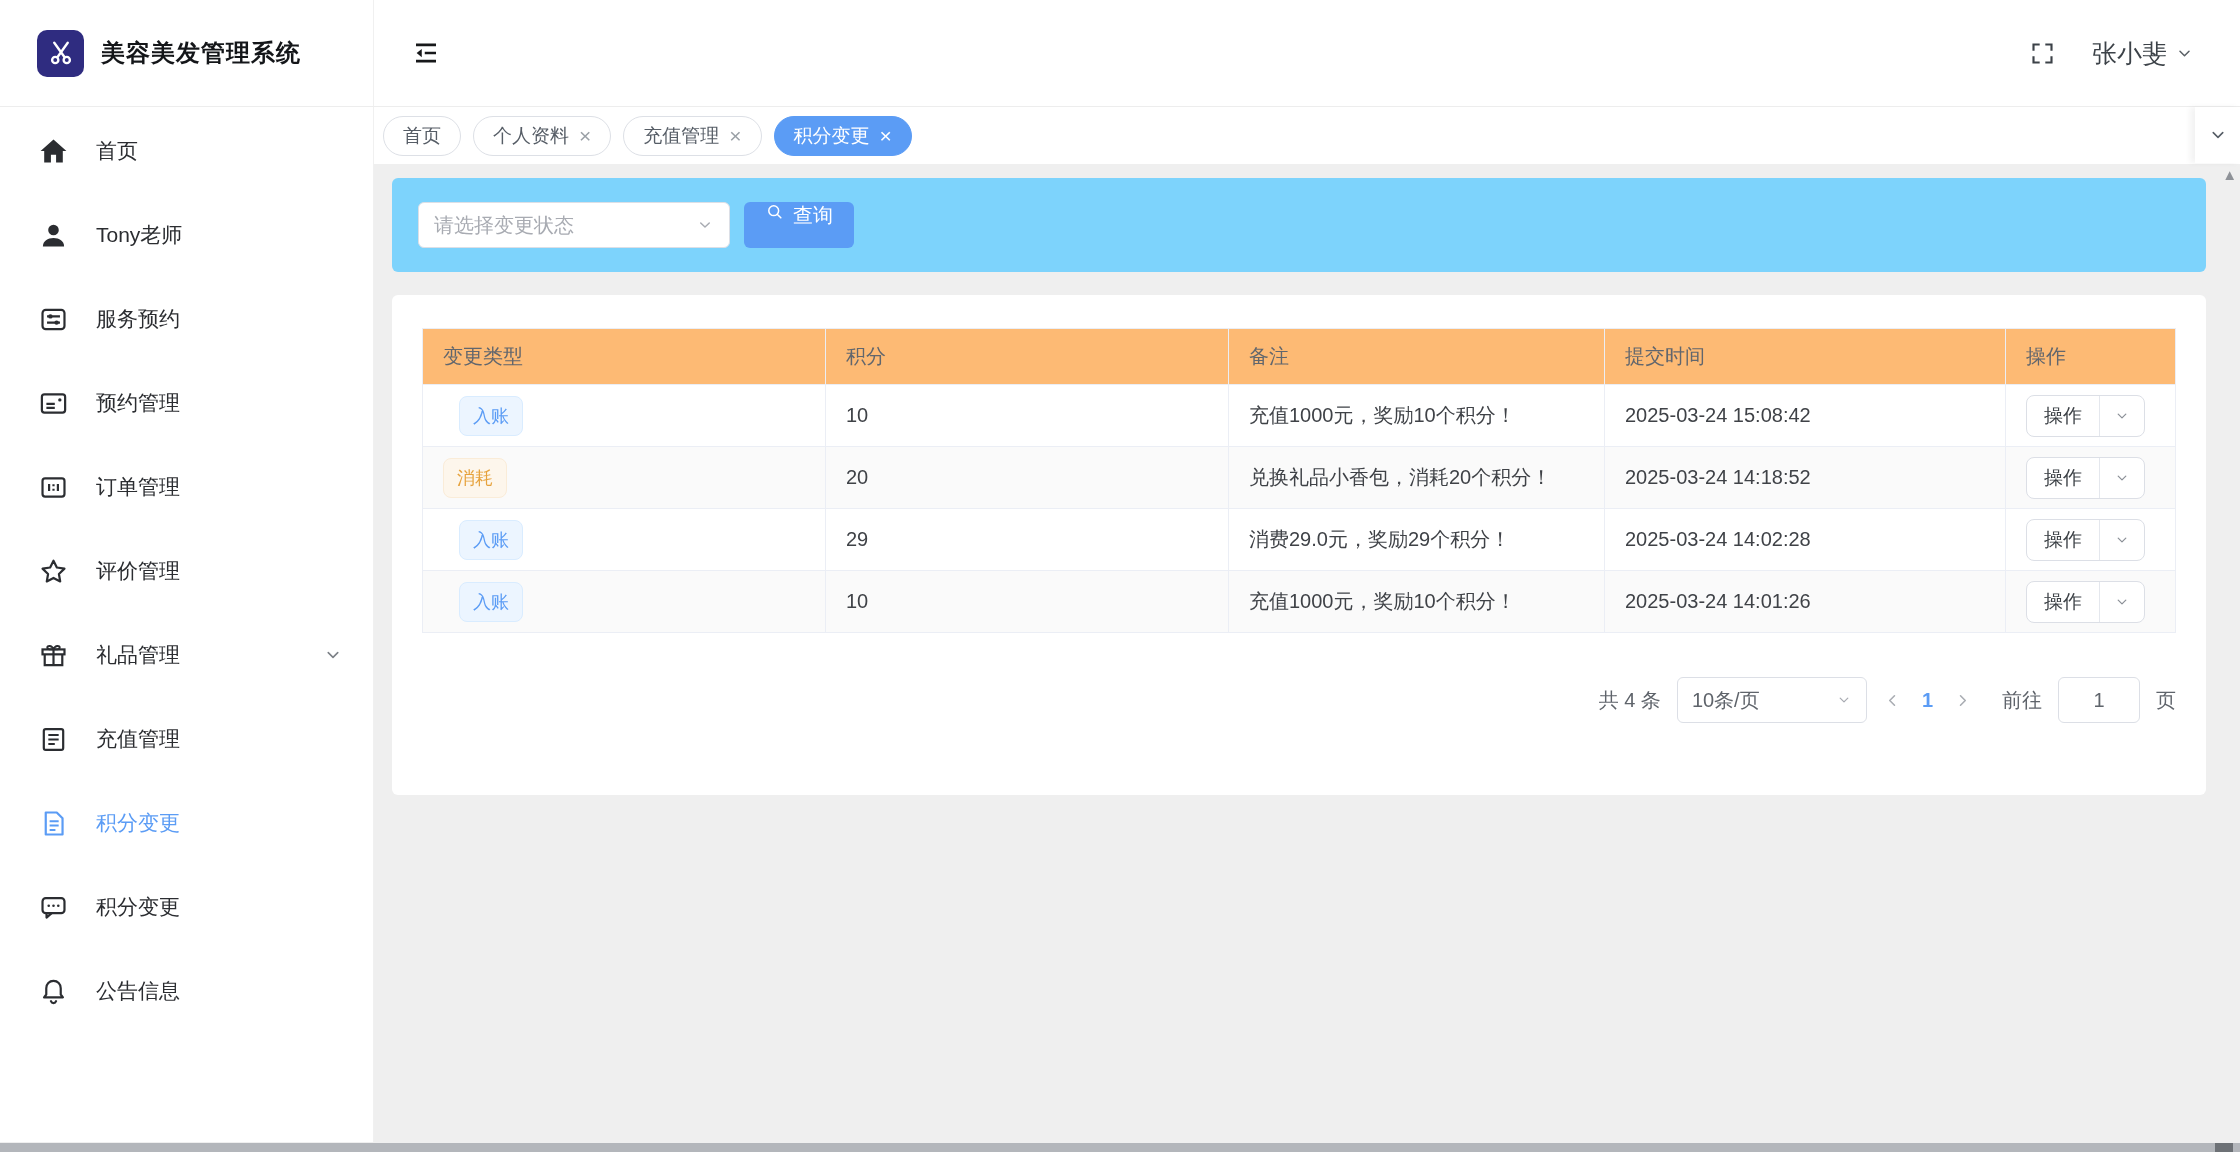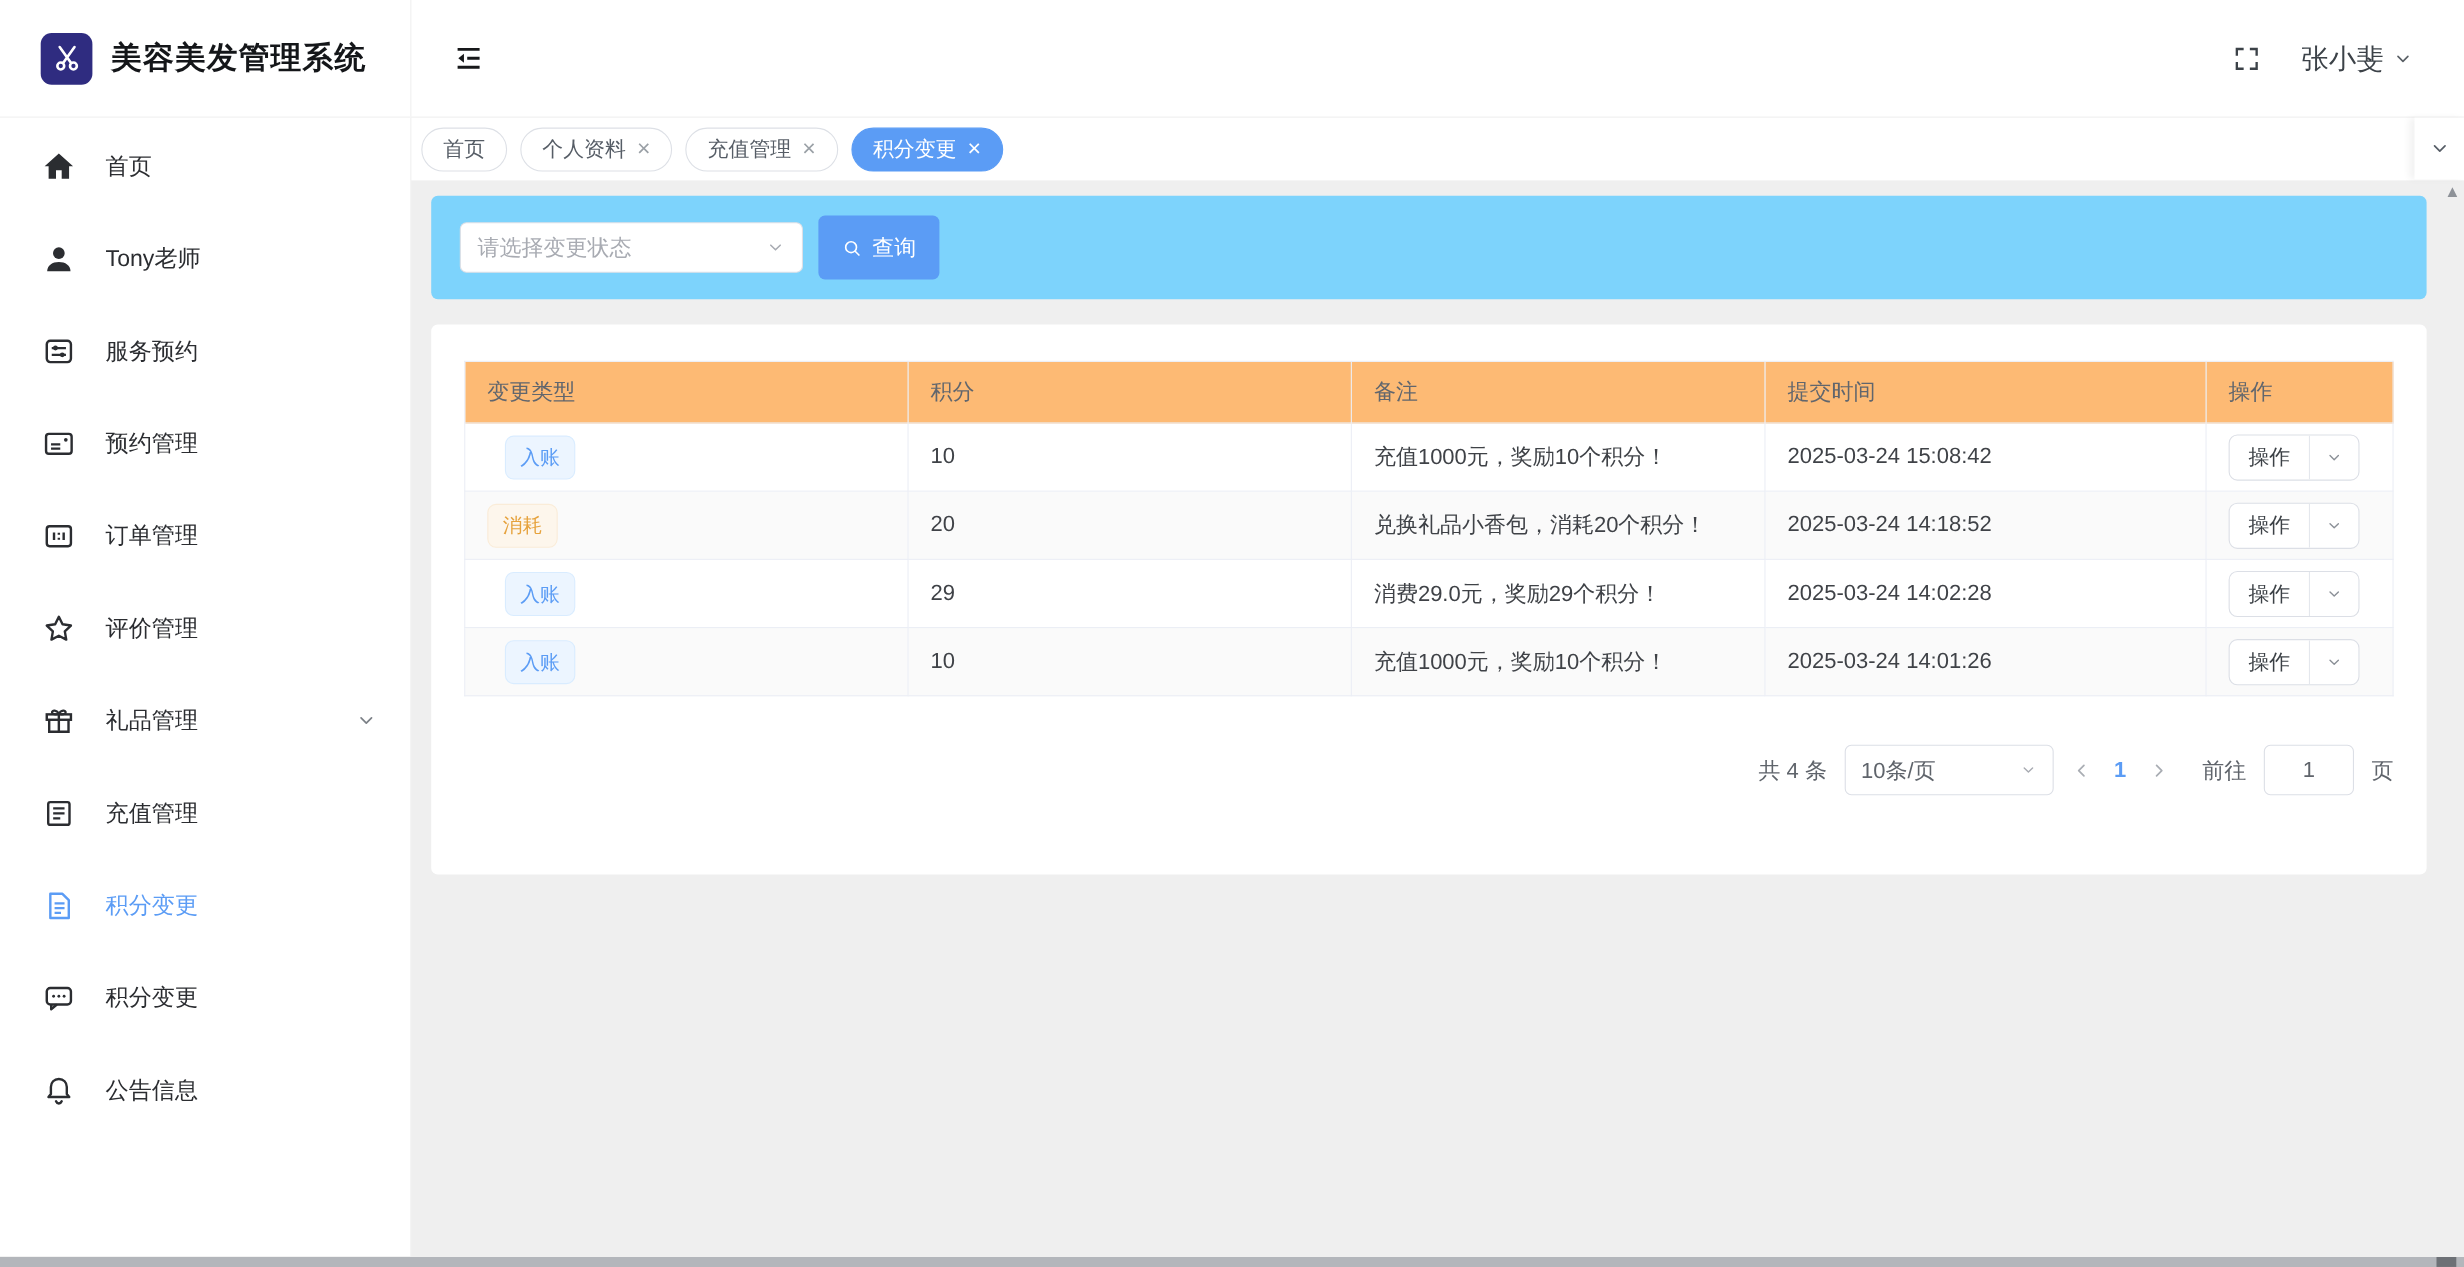--- a/index.html
+++ b/index.html
@@ -6,21 +6,21 @@
   html,body { width: 2240px; height: 1152px; overflow: hidden; }
   body { font-family: "Liberation Sans", "DejaVu Sans", sans-serif; background: #efefef; color:#303133; }
 
   svg.ic { display:block; }
 
   
   .topbar { height:107px; background:#fff; display:flex; border-bottom:1px solid #ededed; }
   .logo-area { width:374px; flex:0 0 374px; display:flex; align-items:center; gap:17px; padding-left:37px; border-right:1px solid #f0f0f0; }
   .logo { width:47px; height:47px; border-radius:10px; background:#2f2c80; display:flex; align-items:center; justify-content:center; }
   .logo .ic { width:30px; height:30px; color:#fff; }
-  .app-title { font-size:28px; font-weight:700; color:#141619; letter-spacing:1px; white-space:nowrap; }
+  .app-title { font-size:24px; font-weight:700; color:#141619; letter-spacing:1px; white-space:nowrap; }
   .topbar-main { flex:1; display:flex; align-items:center; justify-content:space-between; padding:0 46px 0 37px; }
   .fold-btn { cursor:pointer; color:#17181a; }
   .fold-btn .ic { width:30px; height:30px; }
   .topbar-right { display:flex; align-items:center; gap:36px; }
   .fs-btn { color:#3c4248; cursor:pointer; }
   .fs-btn .ic { width:27px; height:27px; }
   .user-menu { display:flex; align-items:center; gap:8px; font-size:25px; color:#3c4248; cursor:pointer; }
   .user-menu .ic { width:19px; height:19px; color:#5a6066; }
 
   
@@ -42,21 +42,21 @@
   .tab.active { background:#5b9cf5; border-color:#5b9cf5; color:#fff; }
   .tab.active .tab-close { color:#fff; }
   .tab-more { position:absolute; right:0; top:0; width:46px; height:56px; background:#fff; display:flex; align-items:center; justify-content:center; color:#565d66; box-shadow:-5px 0 6px rgba(0,0,0,.05); cursor:pointer; }
   .tab-more .ic { width:20px; height:20px; }
 
   
   .filter-card { margin:14px 35px 0 18px; height:94px; background:#7dd3fc; border-radius:6px; display:flex; align-items:center; gap:14px; padding-left:26px; }
   .select { width:312px; height:46px; background:#fff; border:1px solid #dcdfe6; border-radius:6px; display:flex; align-items:center; justify-content:space-between; padding:0 15px; cursor:pointer; }
   .select .placeholder { font-size:20px; color:#a8abb2; }
   .select .ic { width:18px; height:18px; color:#a8abb2; }
-  .btn-primary { height:58px; padding:0 21px; background:#5b9cf5; border:none; border-radius:6px; color:#fff; font-size:20px; display:inline-flex; align-items:center; gap:9px; cursor:pointer; font-family:inherit; }
+  .btn-primary { height:46px; padding:0 21px; background:#5b9cf5; border:none; border-radius:6px; color:#fff; font-size:20px; display:inline-flex; gap:9px; cursor:pointer; font-family:inherit; }
   .btn-primary .ic { width:19px; height:19px; }
 
   
   .table-card { margin:23px 35px 0 18px; height:500px; background:#fff; border-radius:6px; padding:33px 30px 0; }
   table { width:100%; border-collapse:collapse; table-layout:fixed; }
   th, td { border:1px solid #ebeef5; text-align:left; padding:0 20px; font-size:20px; }
   th { height:56px; background:#fdba74; color:#61666d; font-weight:400; }
   td { height:62px; color:#3f4247; }
   tbody tr:nth-child(even) td { background:#fafafa; }
   .tag { display:inline-flex; align-items:center; height:40px; padding:0 13px; border-radius:8px; font-size:18px; }

